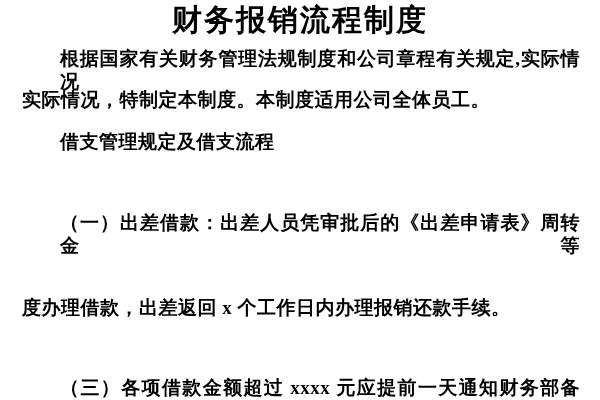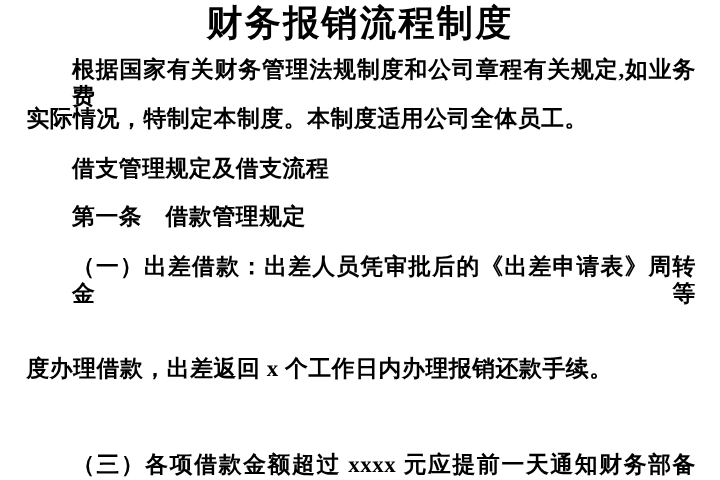--- a/index.html
+++ b/index.html
@@ -58,27 +58,26 @@
   .l8 { top: 336px; }
   .l9 { top: 376px; }
 </style>
 </head>
 <body>
 
 <div class="page">
 
   <div class="doc-title">财务报销流程制度</div>
 
-  <div class="line l1 indent justify">根据国家有关财务管理法规制度和公司章程有关规定,如业务费</div>
+  <div class="line l1 indent justify">根据国家有关财务管理法规制度和公司章程有关规定,实际情况</div>
 
   <div class="line l3 indent">借支管理规定及借支流程</div>
 
   <div class="line l2">实际情况，特制定本制度。本制度适用公司全体员工。</div>
 
-  <div class="line l4 indent">第一条　借款管理规定</div>
 
   <div class="line l5 indent justify">（一）出差借款：出差人员凭审批后的《出差申请表》周转金等</div>
 
   <div class="line l6">度办理借款，出差返回 x 个工作日内办理报销还款手续。</div>
 
 
 
   <div class="line l9 indent justify">（三）各项借款金额超过 xxxx 元应提前一天通知财务部备款。</div>
 
 </div>

